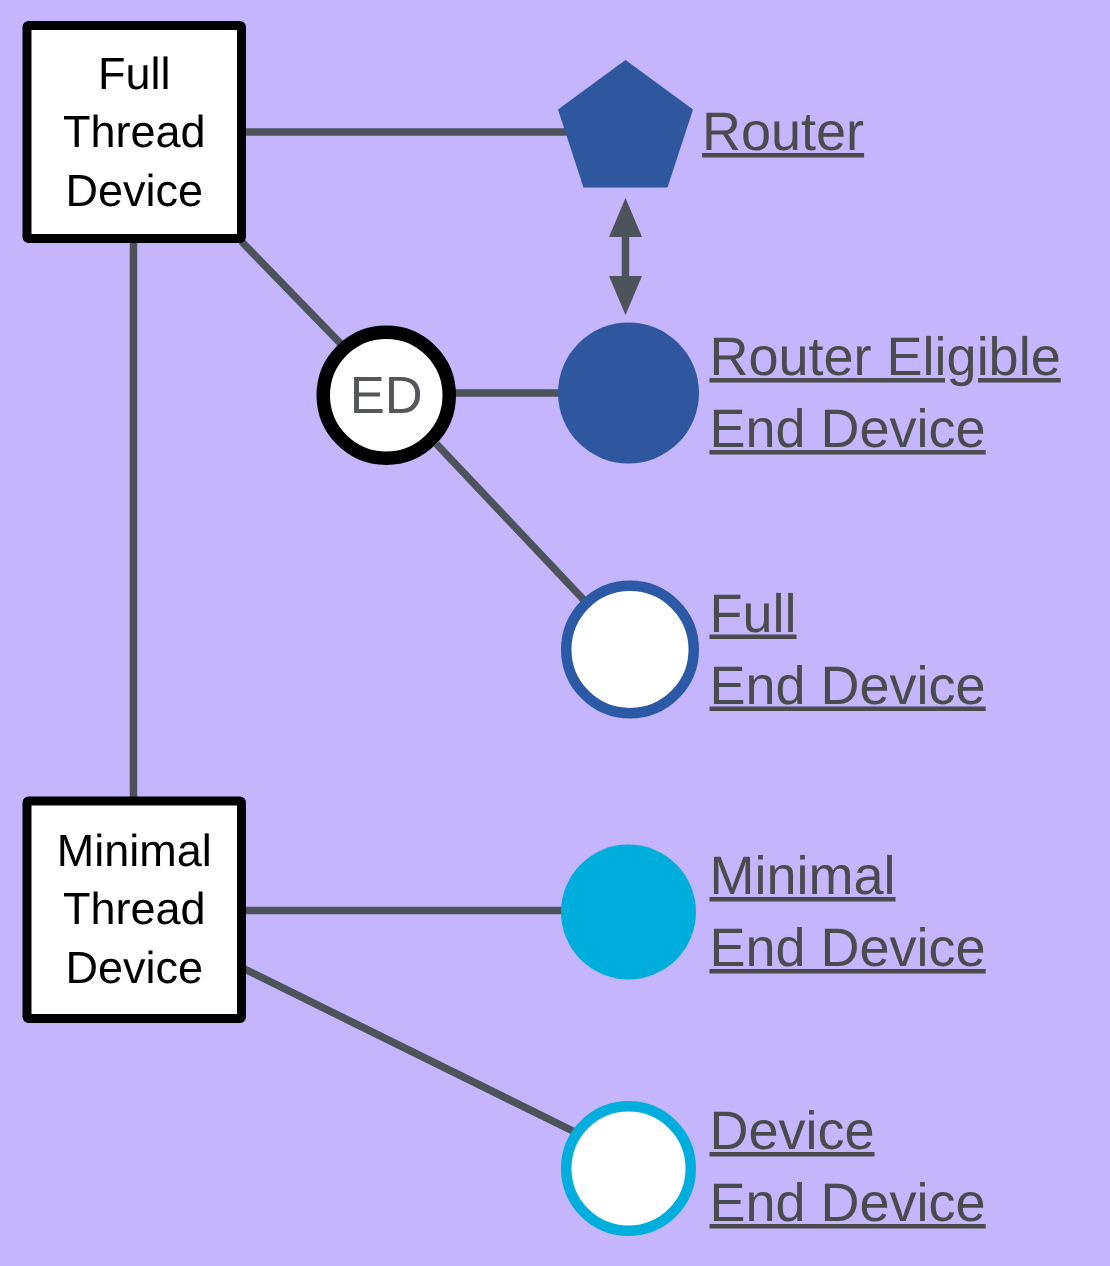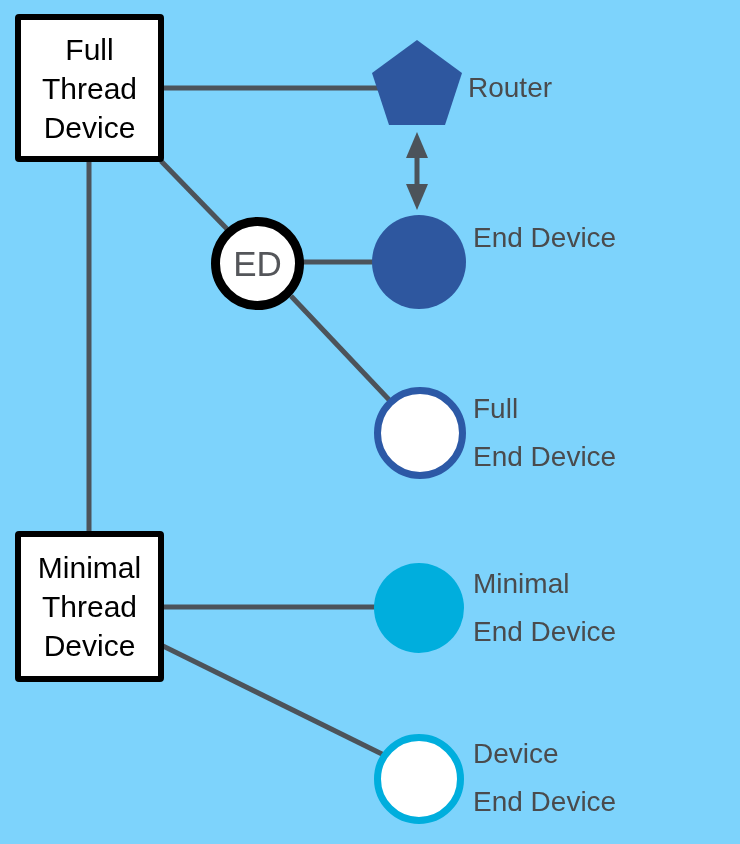--- a/index.html
+++ b/index.html
@@ -4,21 +4,21 @@
 <style>
   html, body {
     margin: 0;
     padding: 0;
     background: #ffffff;
   }
   .canvas {
     position: relative;
     width: 740px;
     height: 844px;
-    background: #7dd3fc;
+    background: #c4b5fd;
     font-family: "Liberation Sans", "DejaVu Sans", sans-serif;
     overflow: hidden;
   }
   svg.wires {
     position: absolute;
     left: 0;
     top: 0;
   }
   .wire {
     stroke: #4c535a;
@@ -75,23 +75,24 @@
     align-items: center;
     justify-content: center;
     color: #54565a;
     font-size: 35px;
   }
 
   
   .node-label {
     position: absolute;
     color: #4a4b4d;
-    font-size: 28px;
+    font-size: 36px;
     line-height: 48px;
     white-space: nowrap;
+    text-decoration: underline;
   }
   .label-router { left: 468px; top: 64px; }
   .label-reed   { left: 473px; top: 214px; }
   .label-fed    { left: 473px; top: 385px; }
   .label-med    { left: 473px; top: 560px; }
   .label-sed    { left: 473px; top: 730px; }
 </style>
 </head>
 <body>
 
@@ -133,20 +134,21 @@
   </div>
 
   <div class="node-circle circle-reed"></div>
   <div class="node-circle circle-fed"></div>
   <div class="node-circle circle-med"></div>
   <div class="node-circle circle-sed"></div>
 
   <div class="node-label label-router">Router</div>
 
   <div class="node-label label-reed">
+    <div>Router Eligible</div>
     <div>End Device</div>
   </div>
 
   <div class="node-label label-fed">
     <div>Full</div>
     <div>End Device</div>
   </div>
 
   <div class="node-label label-med">
     <div>Minimal</div>

